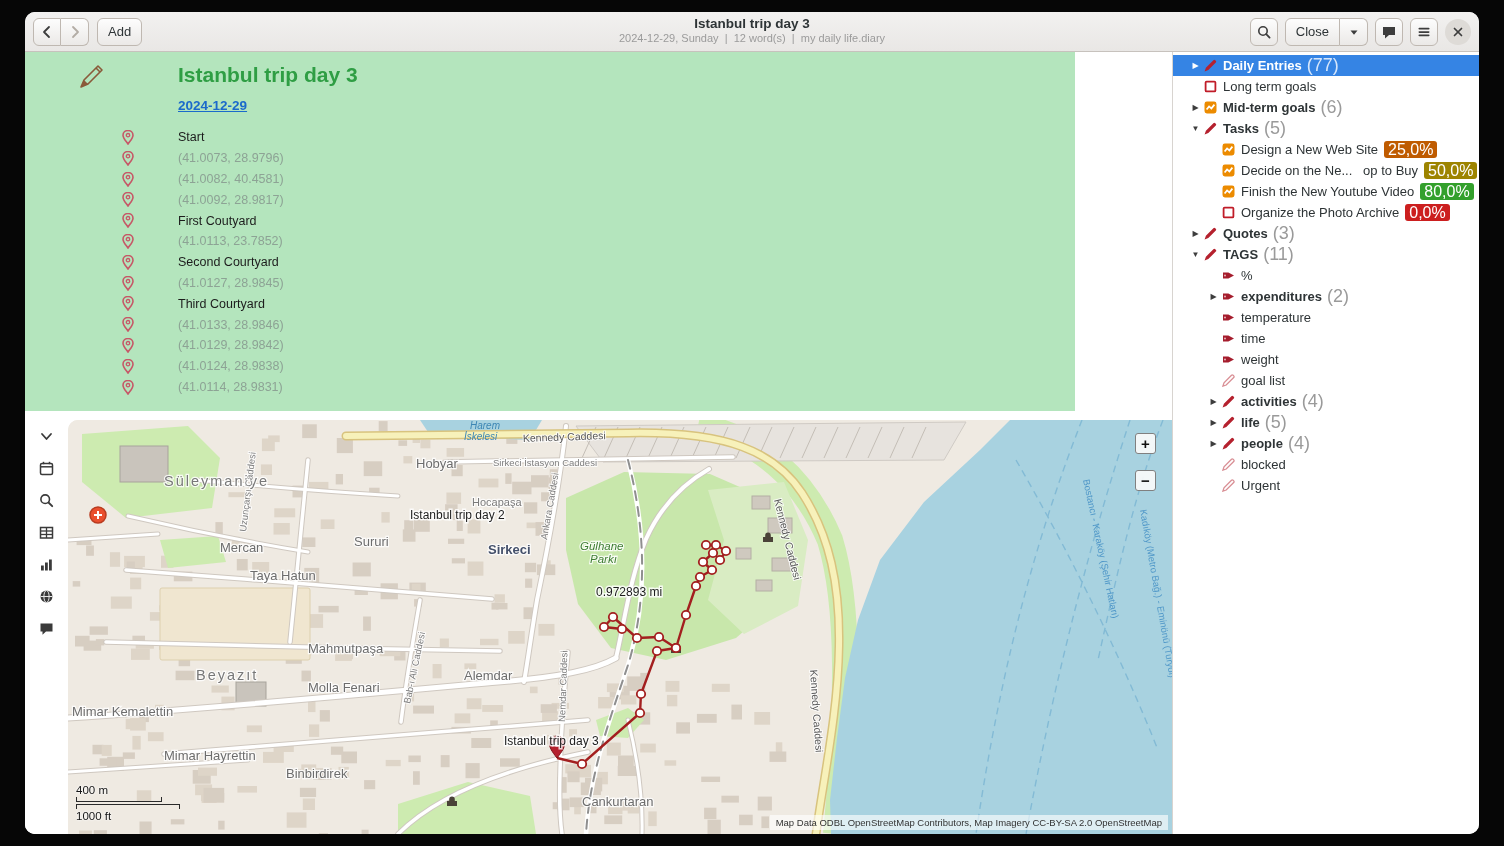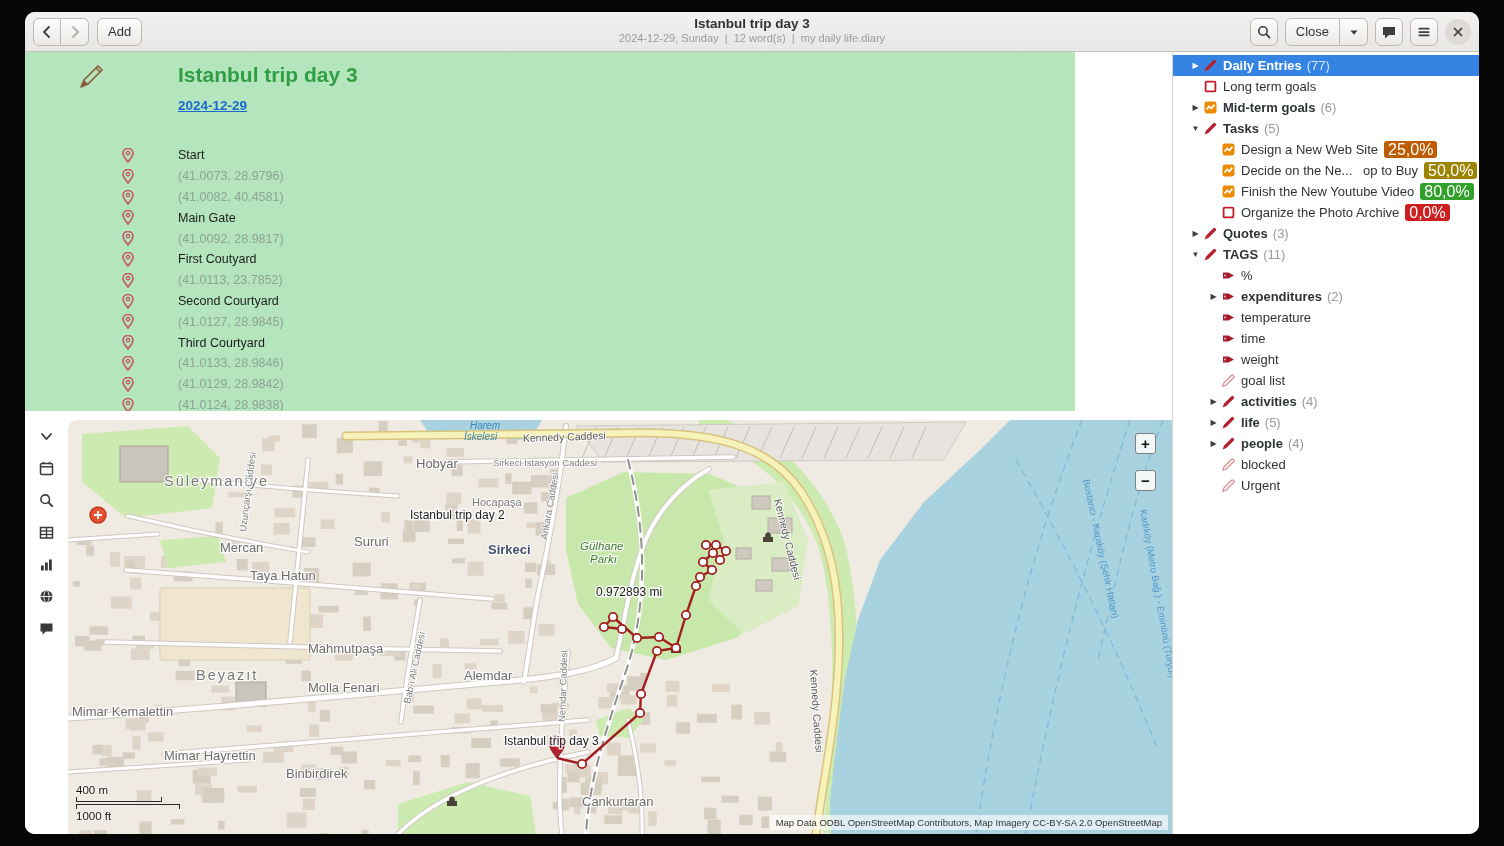--- a/index.html
+++ b/index.html
@@ -29,21 +29,21 @@
   .main{flex:1;display:flex;min-height:0;}
   .leftcol{width:1147px;flex:0 0 1147px;display:flex;flex-direction:column;background:#ffffff;}
   
   .editor{height:359px;flex:0 0 359px;display:flex;background:#ffffff;overflow:hidden;}
   .gutter{width:93px;flex:0 0 93px;background:#b4e5bd;position:relative;}
   .gpencil{position:absolute;left:48px;top:9px;}
   .ebody{width:957px;flex:0 0 957px;background:#b4e5bd;padding:10px 0 0 0;box-sizing:border-box;position:relative;}
   .etitle{margin-left:60px;font-size:21px;font-weight:700;color:#2f9e44;line-height:26px;white-space:pre;}
   .elink{display:inline-block;margin:9px 0 0 60px;font-size:13.5px;font-weight:700;color:#1b6acb;
          text-decoration:underline;line-height:17px;}
-  .elist{margin-top:31px;text-align:right;}
+  .elist{margin-top:13px;text-align:right;}
   .eline{position:relative;height:20.8px;display:flex;align-items:center;}
   .eline .pin{position:absolute;left:4px;top:3px;line-height:0;}
   .etext{margin-left:60px;font-size:12.5px;color:#1c1c1c;white-space:pre;}
   .eline.muted .etext{color:#8da395;}
   
   .mappanel{flex:1;display:flex;background:#ffffff;padding-top:9px;box-sizing:border-box;min-height:0;}
   .maptools{width:43px;flex:0 0 43px;display:flex;flex-direction:column;align-items:center;padding-top:7px;gap:13px;}
   .tbtn{width:22px;height:19px;display:flex;align-items:center;justify-content:center;}
   .mapwrap{position:relative;width:1104px;height:414px;border-top-left-radius:10px;overflow:hidden;background:#efeae2;}
   #map{display:block;}
@@ -72,21 +72,21 @@
   
   .sidebar{flex:1;background:#ffffff;border-left:1px solid #d8d4d0;padding-top:3px;overflow:hidden;}
   .srow{height:21px;display:flex;align-items:center;padding-left:14px;font-size:13px;color:#2e3436;}
   .srow.selected{background:#3584e4;color:#ffffff;}
   .ind{width:18px;flex:0 0 18px;}
   .exp{width:17px;flex:0 0 17px;font-size:8px;color:#3d3d3d;text-align:center;}
   .srow.selected .exp{color:#ffffff;}
   .ticon{width:15px;flex:0 0 15px;height:14px;display:flex;align-items:center;margin-right:4px;line-height:0;}
   .slabel{white-space:pre;}
   .slabel.b{font-weight:700;}
-  .count{margin-left:5px;color:#9a9a9a;font-size:13px;}
+  .count{margin-left:5px;color:#9a9a9a;font-size:18px;}
   .srow.selected .count{color:#d6e6fb;}
   .badge{margin-left:6px;color:#fff;font-size:16px;font-weight:400;padding:0 4px;border-radius:3px;
          height:17px;line-height:17px;white-space:pre;}
 </style>
 </head>
 <body>
 
 <div class="window">
 
   <div class="headerbar">
@@ -181,27 +181,20 @@
                     <circle cx="6" cy="5.2" r="1.7" fill="none" stroke="#c65867" stroke-width="1.3"></circle>
                   </svg></span>
                 <span class="etext">(41.0073, 28.9796)</span>
               </div>
               <div class="eline muted">
                 <span class="pin"><svg width="12" height="15" viewBox="0 0 12 15">
                     <path d="M6 14 C3.5 10.5 1 8 1 5.2 A5 4.7 0 1 1 11 5.2 C11 8 8.5 10.5 6 14 Z" fill="none" stroke="#c65867" stroke-width="1.6"></path>
                     <circle cx="6" cy="5.2" r="1.7" fill="none" stroke="#c65867" stroke-width="1.3"></circle>
                   </svg></span>
                 <span class="etext">(41.0082, 40.4581)</span>
-              </div>
-              <div class="eline">
-                <span class="pin"><svg width="12" height="15" viewBox="0 0 12 15">
-                    <path d="M6 14 C3.5 10.5 1 8 1 5.2 A5 4.7 0 1 1 11 5.2 C11 8 8.5 10.5 6 14 Z" fill="none" stroke="#c65867" stroke-width="1.6"></path>
-                    <circle cx="6" cy="5.2" r="1.7" fill="none" stroke="#c65867" stroke-width="1.3"></circle>
-                  </svg></span>
-                <span class="etext">Main Gate</span>
               </div>
               <div class="eline muted">
                 <span class="pin"><svg width="12" height="15" viewBox="0 0 12 15">
                     <path d="M6 14 C3.5 10.5 1 8 1 5.2 A5 4.7 0 1 1 11 5.2 C11 8 8.5 10.5 6 14 Z" fill="none" stroke="#c65867" stroke-width="1.6"></path>
                     <circle cx="6" cy="5.2" r="1.7" fill="none" stroke="#c65867" stroke-width="1.3"></circle>
                   </svg></span>
                 <span class="etext">(41.0092, 28.9817)</span>
               </div>
               <div class="eline">
                 <span class="pin"><svg width="12" height="15" viewBox="0 0 12 15">

